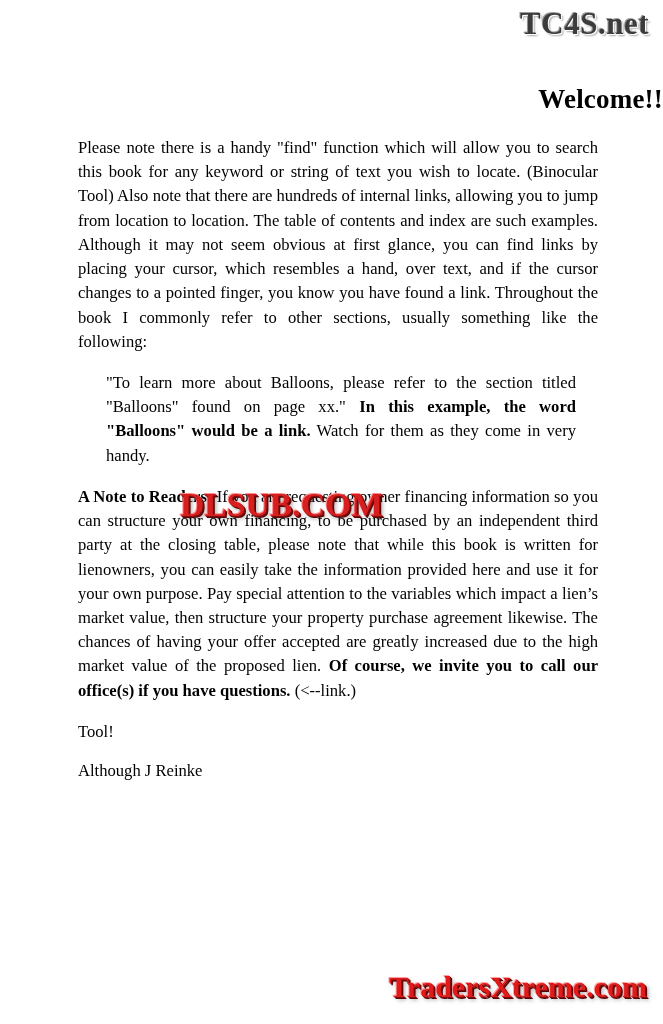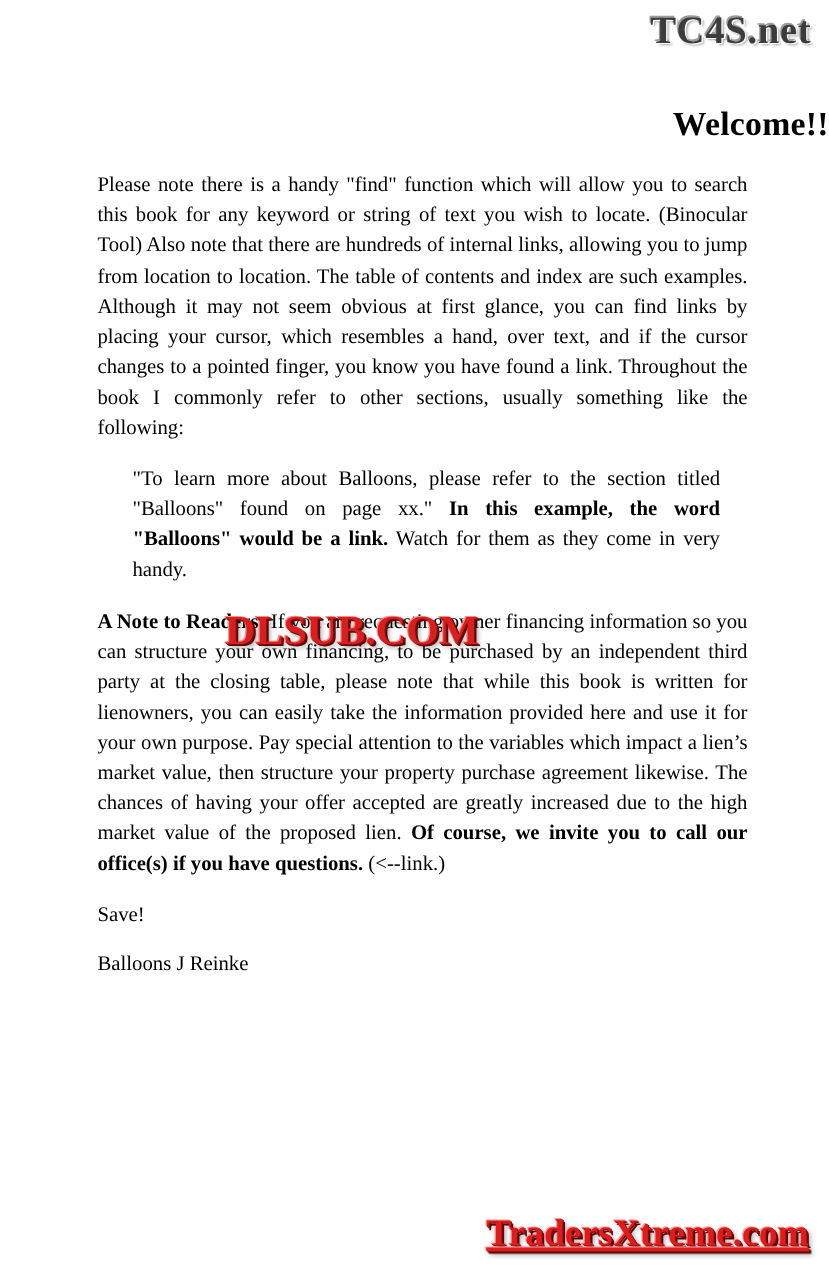--- a/index.html
+++ b/index.html
@@ -106,21 +106,20 @@
     font-size: 30px;
     font-weight: bold;
     color: #e01b1b;
     letter-spacing: 0px;
     text-shadow:
       1px 1px 0 #7a0d0d,
       2px 2px 0 #590707,
       -1px -1px 0 #ffa0a0,
       3px 3px 4px rgba(0,0,0,0.35);
     white-space: nowrap;
-    text-decoration: underline;
   }
 </style>
 </head>
 <body>
 
 <div class="page">
 
   <div class="brand-top">TC4S.net</div>
 
   <div class="doc-title">Welcome!!</div>
@@ -136,22 +135,22 @@
       <span>Watch for them as they come in very handy.</span>
     </div>
 
     <p>
       <span class="b">A Note to Readers:</span>
       <span>If you are requesting owner financing information so you can structure your own financing, to be purchased by an independent third party at the closing table, please note that while this book is written for lienowners, you can easily take the information provided here and use it for your own purpose.  Pay special attention to the variables which impact a lien’s market value, then structure your property purchase agreement likewise.  The chances of having your offer accepted are greatly increased due to the high market value of the proposed lien.</span>
       <span class="b">Of course, we invite you to call our office(s) if you have questions.</span>
       <span>(&lt;--link.)</span>
     </p>
 
-    <p class="tight">Save!</p>
+    <p class="tight">Tool!</p>
 
-    <p class="sig">Balloons J Reinke</p>
+    <p class="sig">Although J Reinke</p>
   </div>
 
   <div class="watermark-center">DLSUB.COM</div>
 
   <div class="brand-bottom">TradersXtreme.com</div>
 
 </div>
 
 </body></html>

